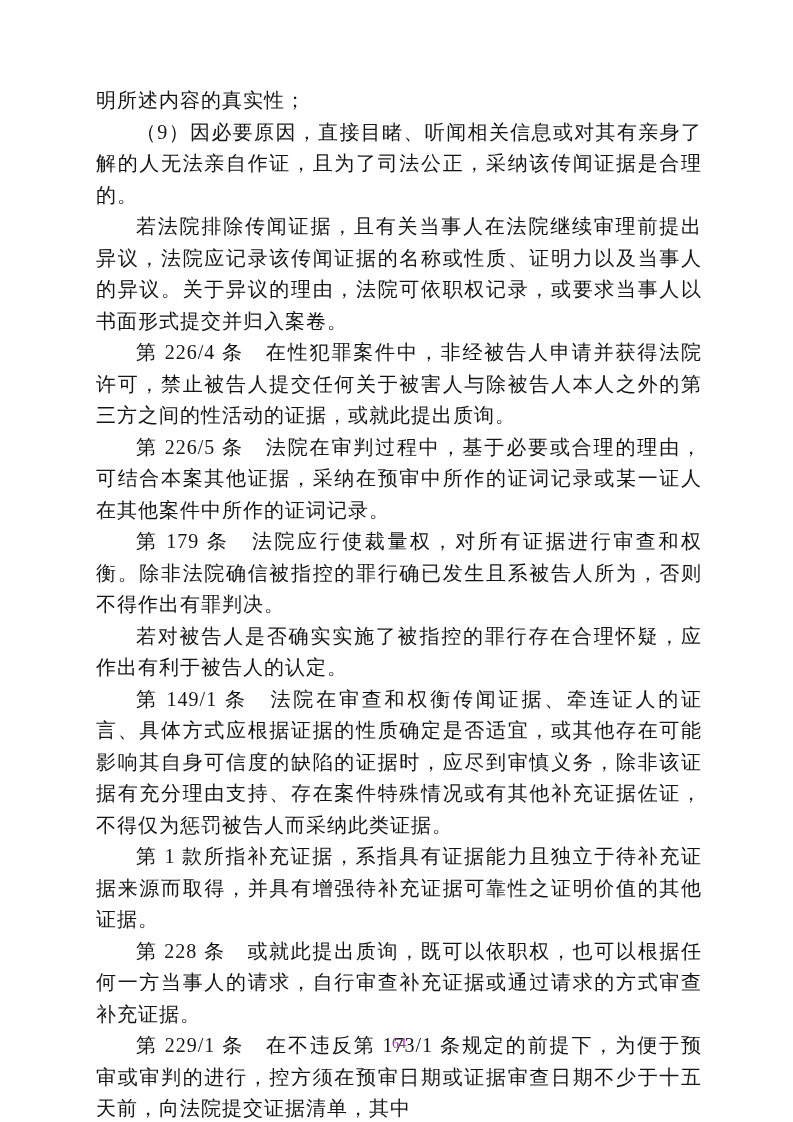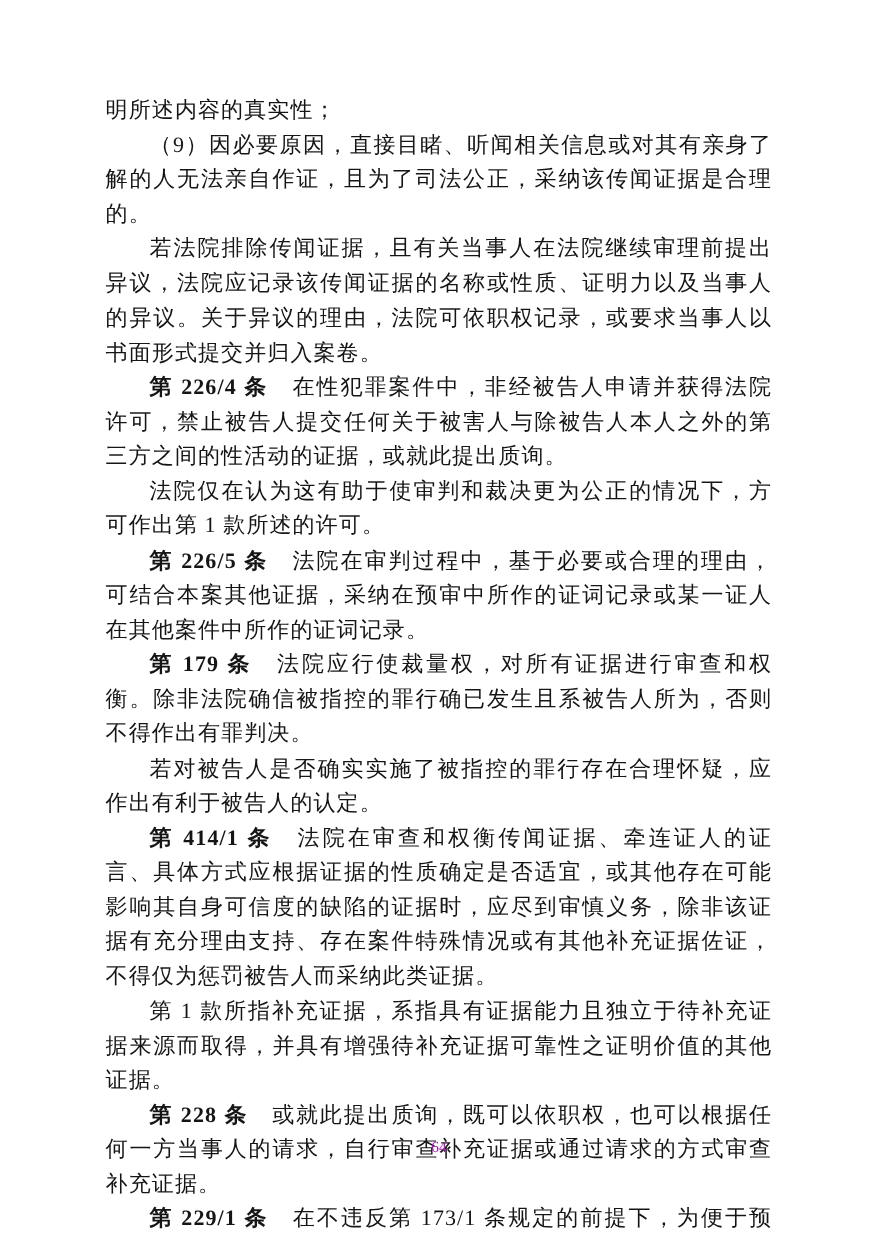--- a/index.html
+++ b/index.html
@@ -33,21 +33,21 @@
     letter-spacing: 1px;
   }
   .content p {
     margin: 0;
     padding: 0;
   }
   .content p.indent {
     text-indent: 2em;
   }
   .seg-bold {
-    font-weight: bold;
+    font-weight: normal;
   }
   .footer {
     position: absolute;
     left: 96px;
     top: 1036px;
     width: 606px;
     text-align: center;
     font-size: 14px;
     letter-spacing: 0;
     color: #a21caf;
@@ -55,23 +55,22 @@
 </style>
 </head>
 <body>
 
 <div class="page">
   <div class="content" id="content">
       <p><span>明所述内容的真实性；</span></p>
       <p class="indent"><span>（9）因必要原因，直接目睹、听闻相关信息或对其有亲身了解的人无法亲自作证，且为了司法公正，采纳该传闻证据是合理的。</span></p>
       <p class="indent"><span>若法院排除传闻证据，且有关当事人在法院继续审理前提出异议，法院应记录该传闻证据的名称或性质、证明力以及当事人的异议。关于异议的理由，法院可依职权记录，或要求当事人以书面形式提交并归入案卷。</span></p>
       <p class="indent"><span class="seg-bold">第 226/4 条</span><span>　在性犯罪案件中，非经被告人申请并获得法院许可，禁止被告人提交任何关于被害人与除被告人本人之外的第三方之间的性活动的证据，或就此提出质询。</span></p>
-      <p class="indent"><span>法院仅在认为这有助于使审判和裁决更为公正的情况下，方可作出第 1 款所述的许可。</span></p>
       <p class="indent"><span class="seg-bold">第 226/5 条</span><span>　法院在审判过程中，基于必要或合理的理由，可结合本案其他证据，采纳在预审中所作的证词记录或某一证人在其他案件中所作的证词记录。</span></p>
       <p class="indent"><span class="seg-bold">第 179 条</span><span>　法院应行使裁量权，对所有证据进行审查和权衡。除非法院确信被指控的罪行确已发生且系被告人所为，否则不得作出有罪判决。</span></p>
       <p class="indent"><span>若对被告人是否确实实施了被指控的罪行存在合理怀疑，应作出有利于被告人的认定。</span></p>
-      <p class="indent"><span class="seg-bold">第 414/1 条</span><span>　法院在审查和权衡传闻证据、牵连证人的证言、具体方式应根据证据的性质确定是否适宜，或其他存在可能影响其自身可信度的缺陷的证据时，应尽到审慎义务，除非该证据有充分理由支持、存在案件特殊情况或有其他补充证据佐证，不得仅为惩罚被告人而采纳此类证据。</span></p>
+      <p class="indent"><span class="seg-bold">第 149/1 条</span><span>　法院在审查和权衡传闻证据、牵连证人的证言、具体方式应根据证据的性质确定是否适宜，或其他存在可能影响其自身可信度的缺陷的证据时，应尽到审慎义务，除非该证据有充分理由支持、存在案件特殊情况或有其他补充证据佐证，不得仅为惩罚被告人而采纳此类证据。</span></p>
       <p class="indent"><span>第 1 款所指补充证据，系指具有证据能力且独立于待补充证据来源而取得，并具有增强待补充证据可靠性之证明价值的其他证据。</span></p>
       <p class="indent"><span class="seg-bold">第 228 条</span><span>　或就此提出质询，既可以依职权，也可以根据任何一方当事人的请求，自行审查补充证据或通过请求的方式审查补充证据。</span></p>
       <p class="indent"><span class="seg-bold">第 229/1 条</span><span>　在不违反第 173/1 条规定的前提下，为便于预审或审判的进行，控方须在预审日期或证据审查日期不少于十五天前，向法院提交证据清单，其中</span></p>
     </div>
   <div class="footer">64</div>
 </div>
 
 </body></html>

